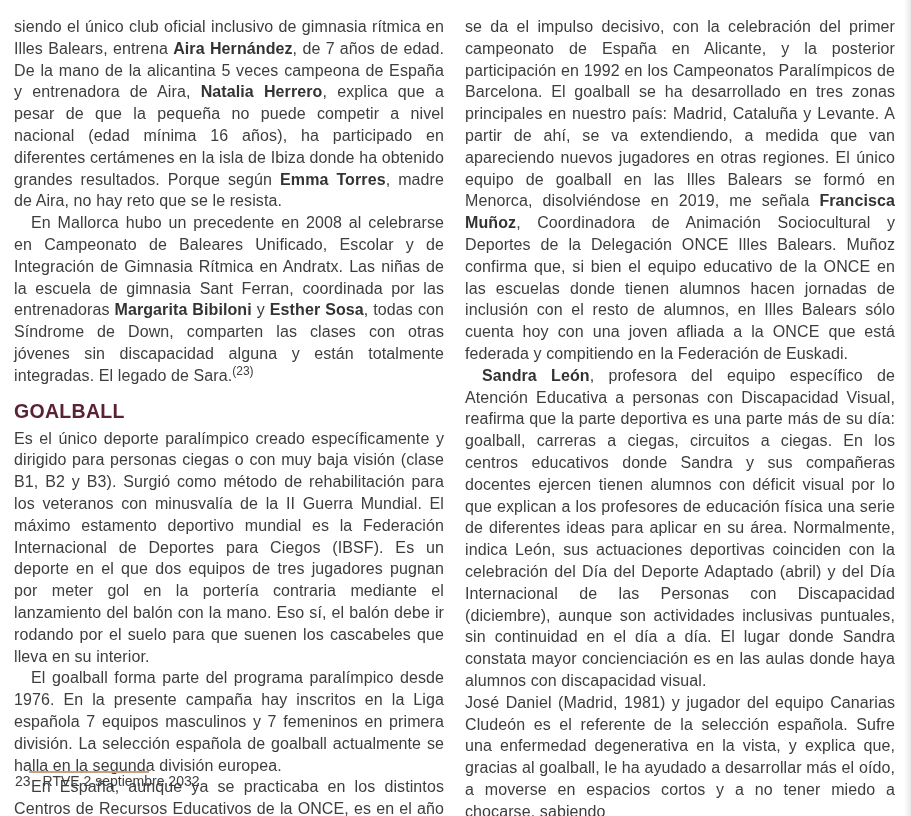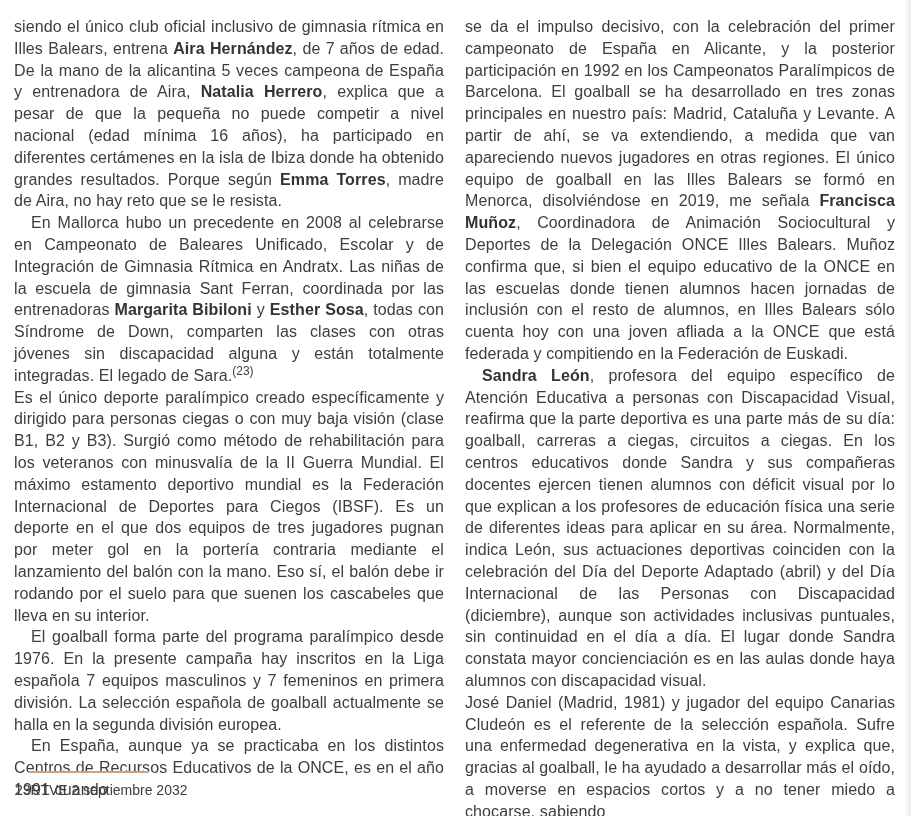--- a/index.html
+++ b/index.html
@@ -41,32 +41,33 @@
     font-family:"Liberation Sans","DejaVu Sans",sans-serif;
   }
   h3.profile-heading{
     margin:15px 0 5px 0;font-size:22.5px;line-height:25px;font-weight:bold;
     color:var(--terracotta);letter-spacing:0.2px;
     font-family:"DejaVu Serif","Liberation Serif",serif;
   }
   .footnote{position:absolute;left:15px;top:771px;}
   .footnote-rule{margin-left:14px;width:120px;height:2px;background:var(--tan);}
   .footnote-row{
-    margin-top:9px;display:flex;gap:0;align-items:baseline;
+    display:flex;gap:12px;align-items:baseline;
     font-size:14px;line-height:16px;color:var(--body-text);
   }
 </style>
 </head>
 <body>
 
 <div class="page">
   <div class="columns">
     <div class="column">
         <p class="body-para"><span>siendo el único club oficial inclusivo de gimnasia rítmica en Illes Balears, entrena </span><b>Aira Hernández</b><span>, de 7 años de edad. De la mano de la alicantina 5 veces campeona de España y entrenadora de Aira, </span><b>Natalia Herrero</b><span>, explica que a pesar de que la pequeña no puede competir a nivel nacional (edad mínima 16 años), ha participado en diferentes certámenes en la isla de Ibiza donde ha obtenido grandes resultados. Porque según </span><b>Emma Torres</b><span>, madre de Aira, no hay reto que se le resista.</span></p>
         <p class="body-para indent"><span>En Mallorca hubo un precedente en 2008 al celebrarse en Campeonato de Baleares Unificado, Escolar y de Integración de Gimnasia Rítmica en Andratx. Las niñas de la escuela de gimnasia Sant Ferran, coordinada por las entrenadoras </span><b>Margarita Bibiloni</b><span> y </span><b>Esther Sosa</b><span>, todas con Síndrome de Down, comparten las clases con otras jóvenes sin discapacidad alguna y están totalmente integradas. El legado de Sara.</span><sup>(23)</sup></p>
+        <h2 class="section-heading">GOALBALL</h2>
         <p class="body-para"><span>Es el único deporte paralímpico creado específicamente y dirigido para personas ciegas o con muy baja visión (clase B1, B2 y B3). Surgió como método de rehabilitación para los veteranos con minusvalía de la II Guerra Mundial. El máximo estamento deportivo mundial es la Federación Internacional de Deportes para Ciegos (IBSF). Es un deporte en el que dos equipos de tres jugadores pugnan por meter gol en la portería contraria mediante el lanzamiento del balón con la mano. Eso sí, el balón debe ir rodando por el suelo para que suenen los cascabeles que lleva en su interior.</span></p>
         <p class="body-para indent"><span>El goalball forma parte del programa paralímpico desde 1976. En la presente campaña hay inscritos en la Liga española 7 equipos masculinos y 7 femeninos en primera división. La selección española de goalball actualmente se halla en la segunda división europea.</span></p>
         <p class="body-para indent"><span>En España, aunque ya se practicaba en los distintos Centros de Recursos Educativos de la ONCE, es en el año 1991 cuando</span></p>
       </div>
     <div class="column">
         <p class="body-para"><span>se da el impulso decisivo, con la celebración del primer campeonato de España en Alicante, y la posterior participación en 1992 en los Campeonatos Paralímpicos de Barcelona. El goalball se ha desarrollado en tres zonas principales en nuestro país: Madrid, Cataluña y Levante. A partir de ahí, se va extendiendo, a medida que van apareciendo nuevos jugadores en otras regiones. El único equipo de goalball en las Illes Balears se formó en Menorca, disolviéndose en 2019, me señala </span><b>Francisca Muñoz</b><span>, Coordinadora de Animación Sociocultural y Deportes de la Delegación ONCE Illes Balears. Muñoz confirma que, si bien el equipo educativo de la ONCE en las escuelas donde tienen alumnos hacen jornadas de inclusión con el resto de alumnos, en Illes Balears sólo cuenta hoy con una joven afliada a la ONCE que está federada y compitiendo en la Federación de Euskadi.</span></p>
         <p class="body-para indent"><b>Sandra León</b><span>, profesora del equipo específico de Atención Educativa a personas con Discapacidad Visual, reafirma que la parte deportiva es una parte más de su día: goalball, carreras a ciegas, circuitos a ciegas. En los centros educativos donde Sandra y sus compañeras docentes ejercen tienen alumnos con déficit visual por lo que explican a los profesores de educación física una serie de diferentes ideas para aplicar en su área. Normalmente, indica León, sus actuaciones deportivas coinciden con la celebración del Día del Deporte Adaptado (abril) y del Día Internacional de las Personas con Discapacidad (diciembre), aunque son actividades inclusivas puntuales, sin continuidad en el día a día. El lugar donde Sandra constata mayor concienciación es en las aulas donde haya alumnos con discapacidad visual.</span></p>
         <p class="body-para"><span>José Daniel (Madrid, 1981) y jugador del equipo Canarias Cludeón es el referente de la selección española. Sufre una enfermedad degenerativa en la vista, y explica que, gracias al goalball, le ha ayudado a desarrollar más el oído, a moverse en espacios cortos y a no tener miedo a chocarse, sabiendo</span></p>
       </div>
   </div>

